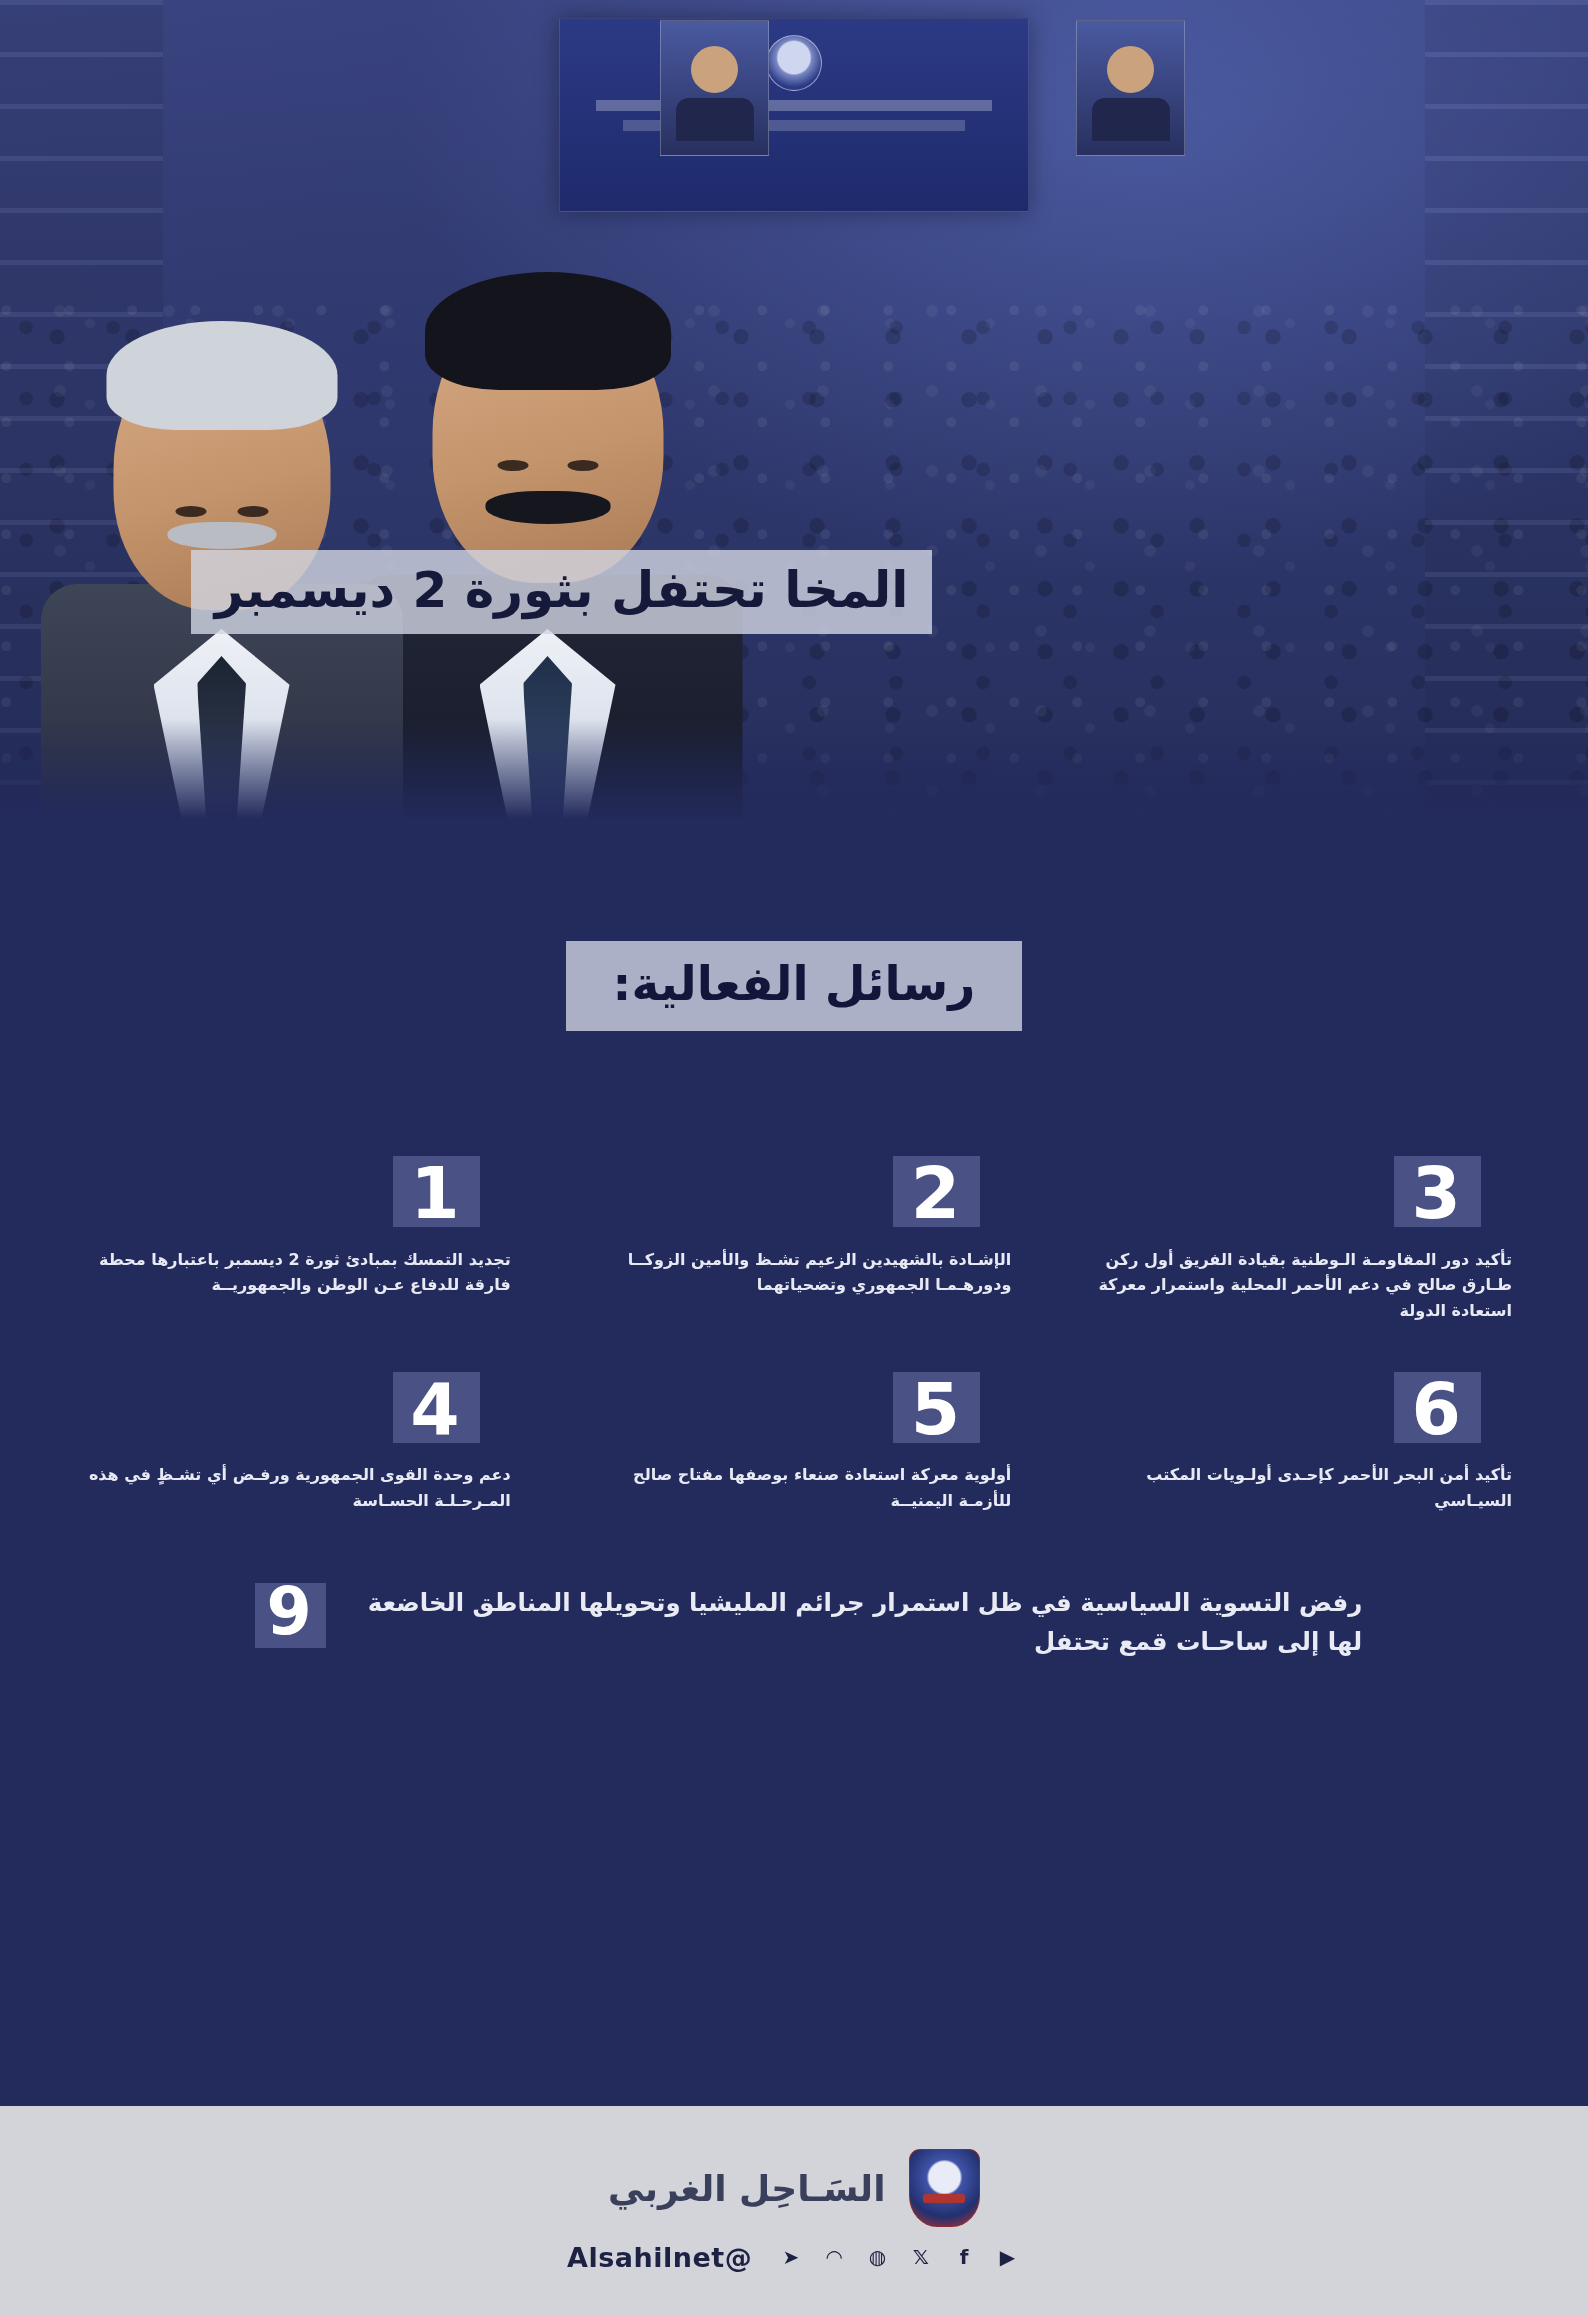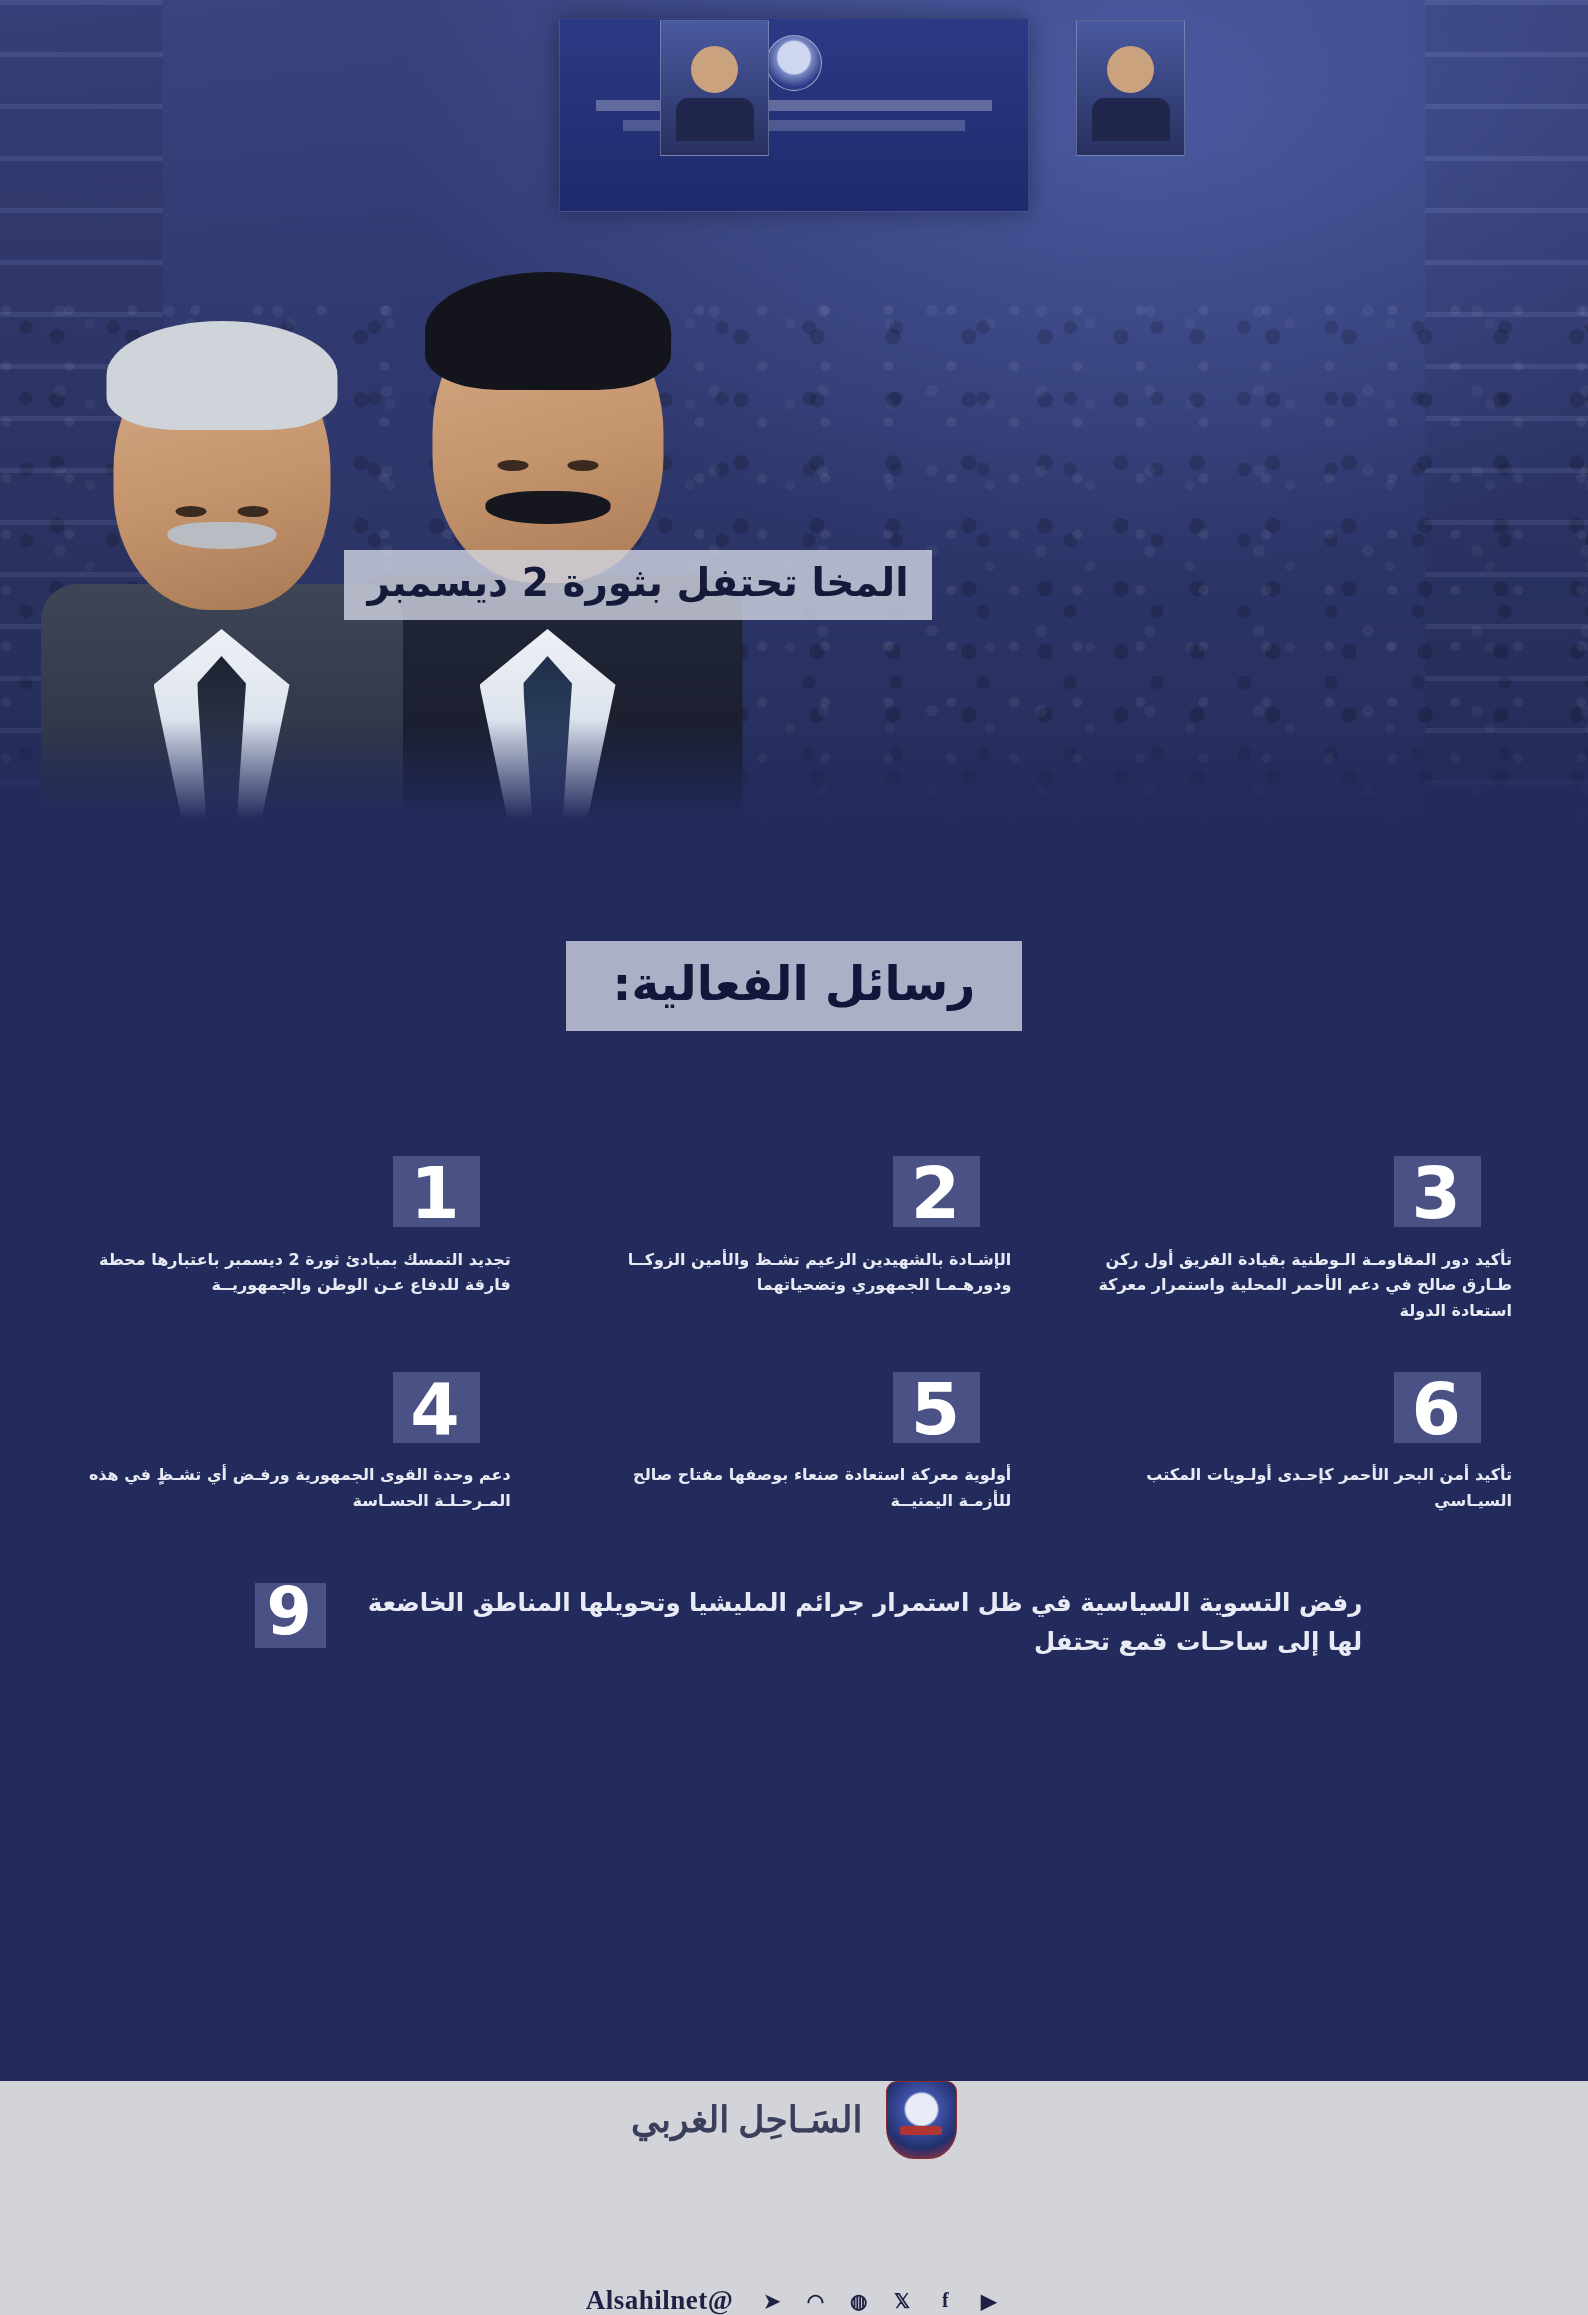--- a/index.html
+++ b/index.html
@@ -147,21 +147,21 @@
   .hero-fade {
     position: absolute; left: 0; right: 0; bottom: 0; height: 109px;
     background: linear-gradient(to bottom, rgba(35,42,92,0), #232a5c 92%);
   }
   .headline-bar {
     display: inline-block;
     background: rgba(210,214,228,.80);
     color: #161a3a;
     font-weight: bold;
     padding: 9px 23.5px 12.7px;
-    font-size: 39px;
+    font-size: 50px;
     line-height: 1.25;
     letter-spacing: 0.2px;
     margin-bottom: 21px;
     text-align: right;
   }
   .headline-stack { position: absolute; left: 27px; top: 550px; width: 905px; }
   .headline-stack .headline-bar { display: block; width: fit-content; margin-left: auto; }
 
   
   .messages-title {
@@ -215,24 +215,24 @@
   .wide-item .num-block { right: 18px; top: 9px; width: 71px; height: 65px; }
   .wide-item .num { right: 33px; top: 0; font-size: 65px; }
   .wide-text {
     color: #e9ebf4; font-size: 24.4px; font-weight: bold;
     line-height: 1.62; text-align: right; max-width: 995px;
   }
 
   
   .footer {
     position: absolute; left: 0; right: 0; bottom: 0;
-    height: 235px;
+    height: 210px;
     background: #d3d4d9;
     display: flex; flex-direction: column;
-    align-items: center; justify-content: space-between; font-family: Liberation Serif, serif;
+    align-items: center; justify-content: center;
   }
   .footer-top { display: flex; align-items: center; gap: 23.5px; margin-bottom: 14.5px; }
   .brand-text {
     color: #3a3f5c; font-size: 36px; font-weight: bold; letter-spacing: 0.9px;
   }
   .brand-emblem {
     width: 71px; height: 78px;
     background: radial-gradient(circle at 50% 36%, #e9ecf6 0 26%, #3f53a8 30%, #22306e 66%, #b33 100%);
     border-radius: 11px 11px 40% 40%;
     border: 1.8px solid #8b2b2b;

